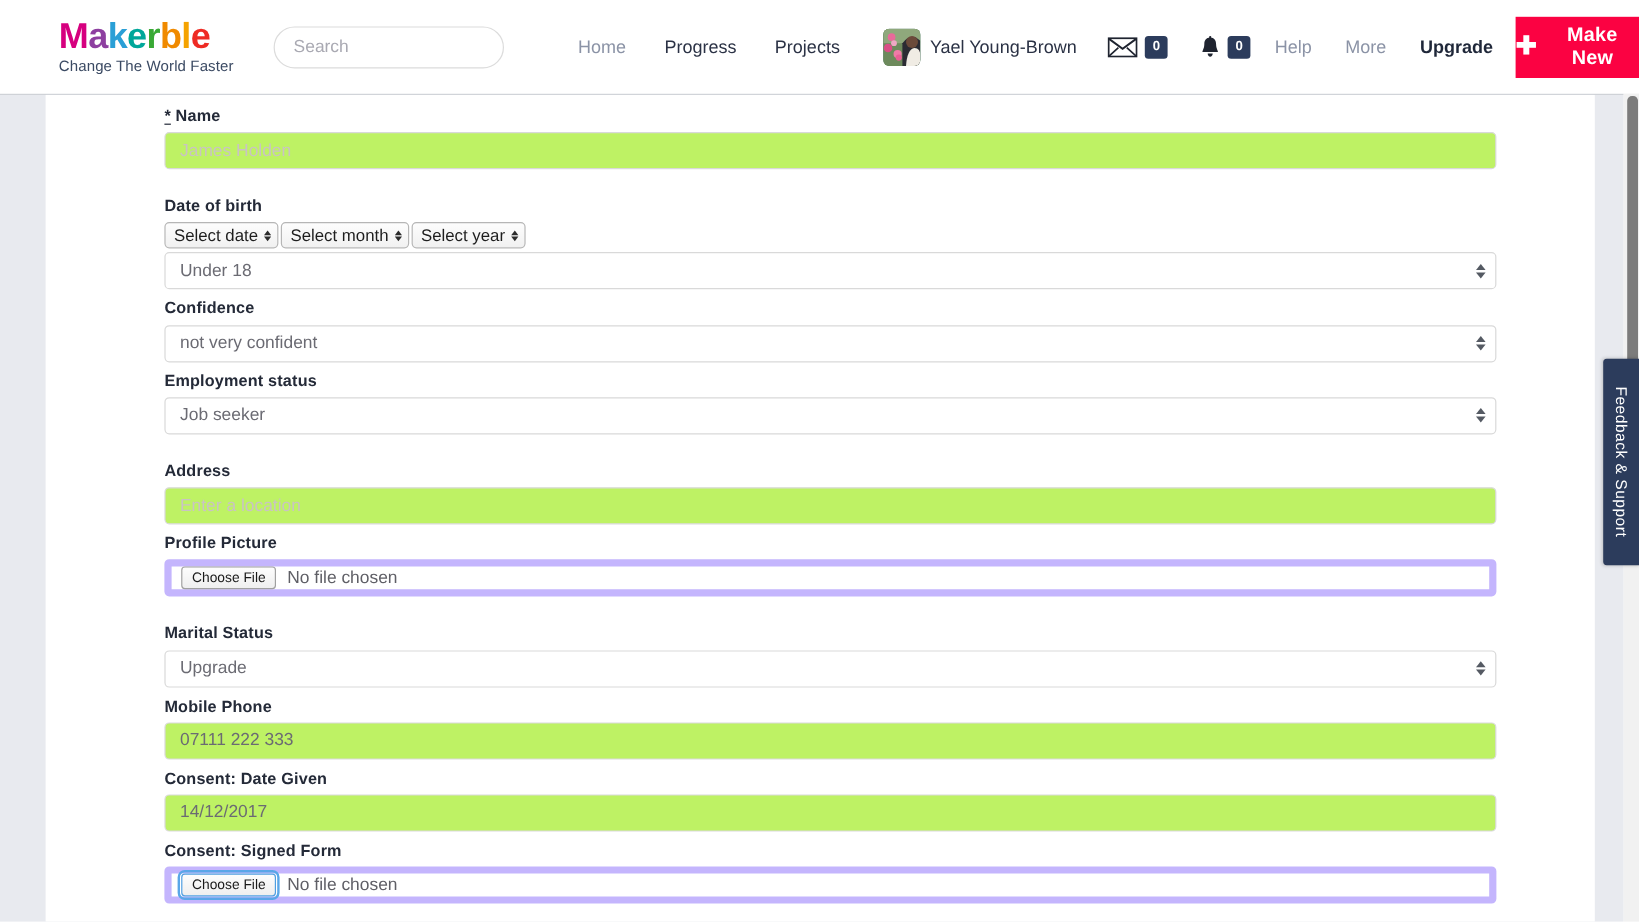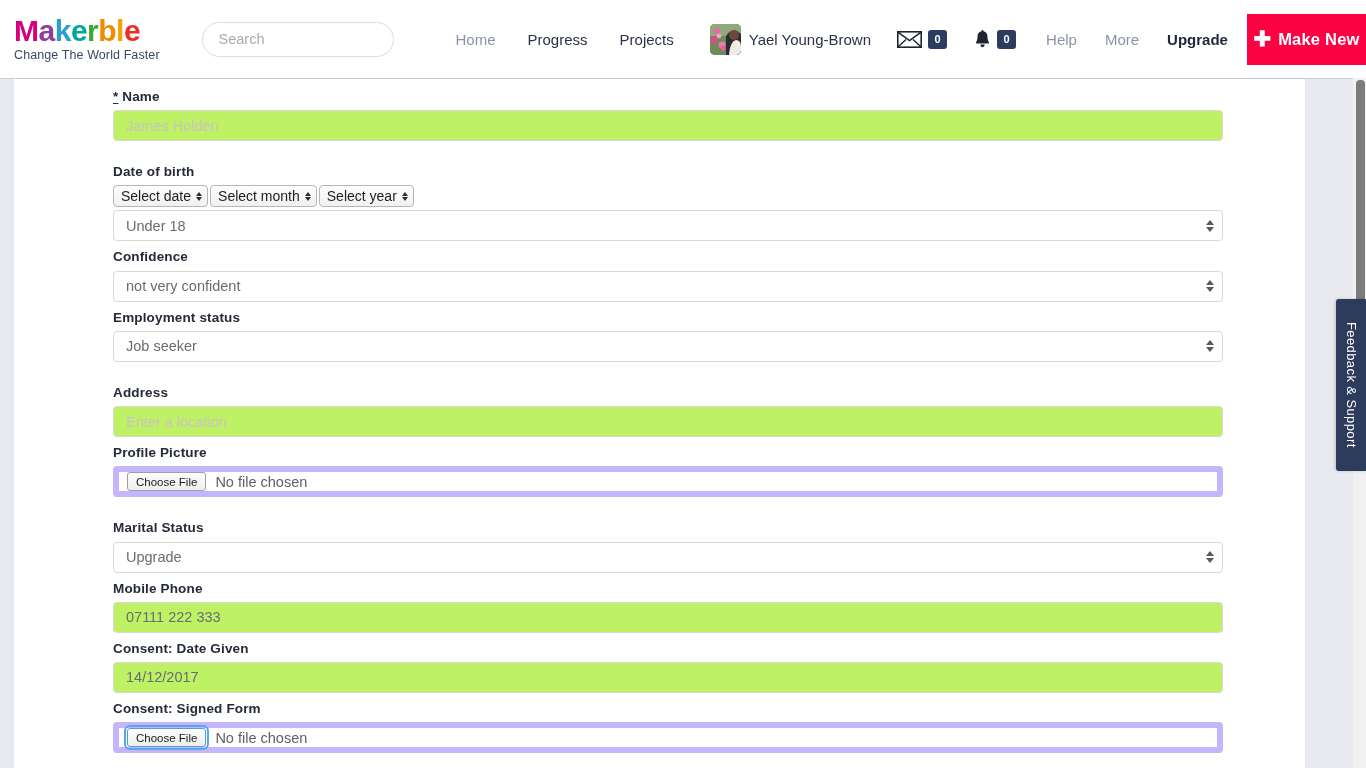--- a/index.html
+++ b/index.html
@@ -15,20 +15,21 @@
   
   .topbar {
     position: absolute;
     top: 0; left: 0;
     width: 1366px;
     height: 78px;
     background: #ffffff;
     display: flex;
     align-items: center;
     z-index: 40;
+    padding-left: 35px;
   }
 
   
   .logo-block {
     margin-left: 14px;
     width: 170px;
     display: flex;
     flex-direction: column;
     justify-content: center;
   }
@@ -119,21 +120,21 @@
     color: #ffffff;
     border-radius: 3px;
     font-size: 11px;
     font-weight: 700;
     display: flex;
     align-items: center;
     justify-content: center;
     padding: 0 4px;
   }
 
-  .nav-help  { margin-left: 30px; }
+  .nav-help  { margin-left: 20px; }
   .nav-more  { margin-left: 28px; }
   .nav-upgrade {
     margin-left: 28px;
     font-size: 15px;
     font-weight: 700;
     color: #1f2739;
     cursor: pointer;
     white-space: nowrap;
   }
 
@@ -168,21 +169,21 @@
     top: 78px; left: 0;
     width: 1353px;
     height: 690px;
     background: #e8eaef;
     border-top: 1px solid #c9ccd2;
     overflow: hidden;
   }
 
   .content-card {
     position: absolute;
-    top: 0; left: 14px;
+    top: 0; left: 38px;
     width: 1291px;
     height: 690px;
     background: #ffffff;
   }
 
   .form-area {
     position: absolute;
     left: 99px;
     top: 9px;
     width: 1110px;

